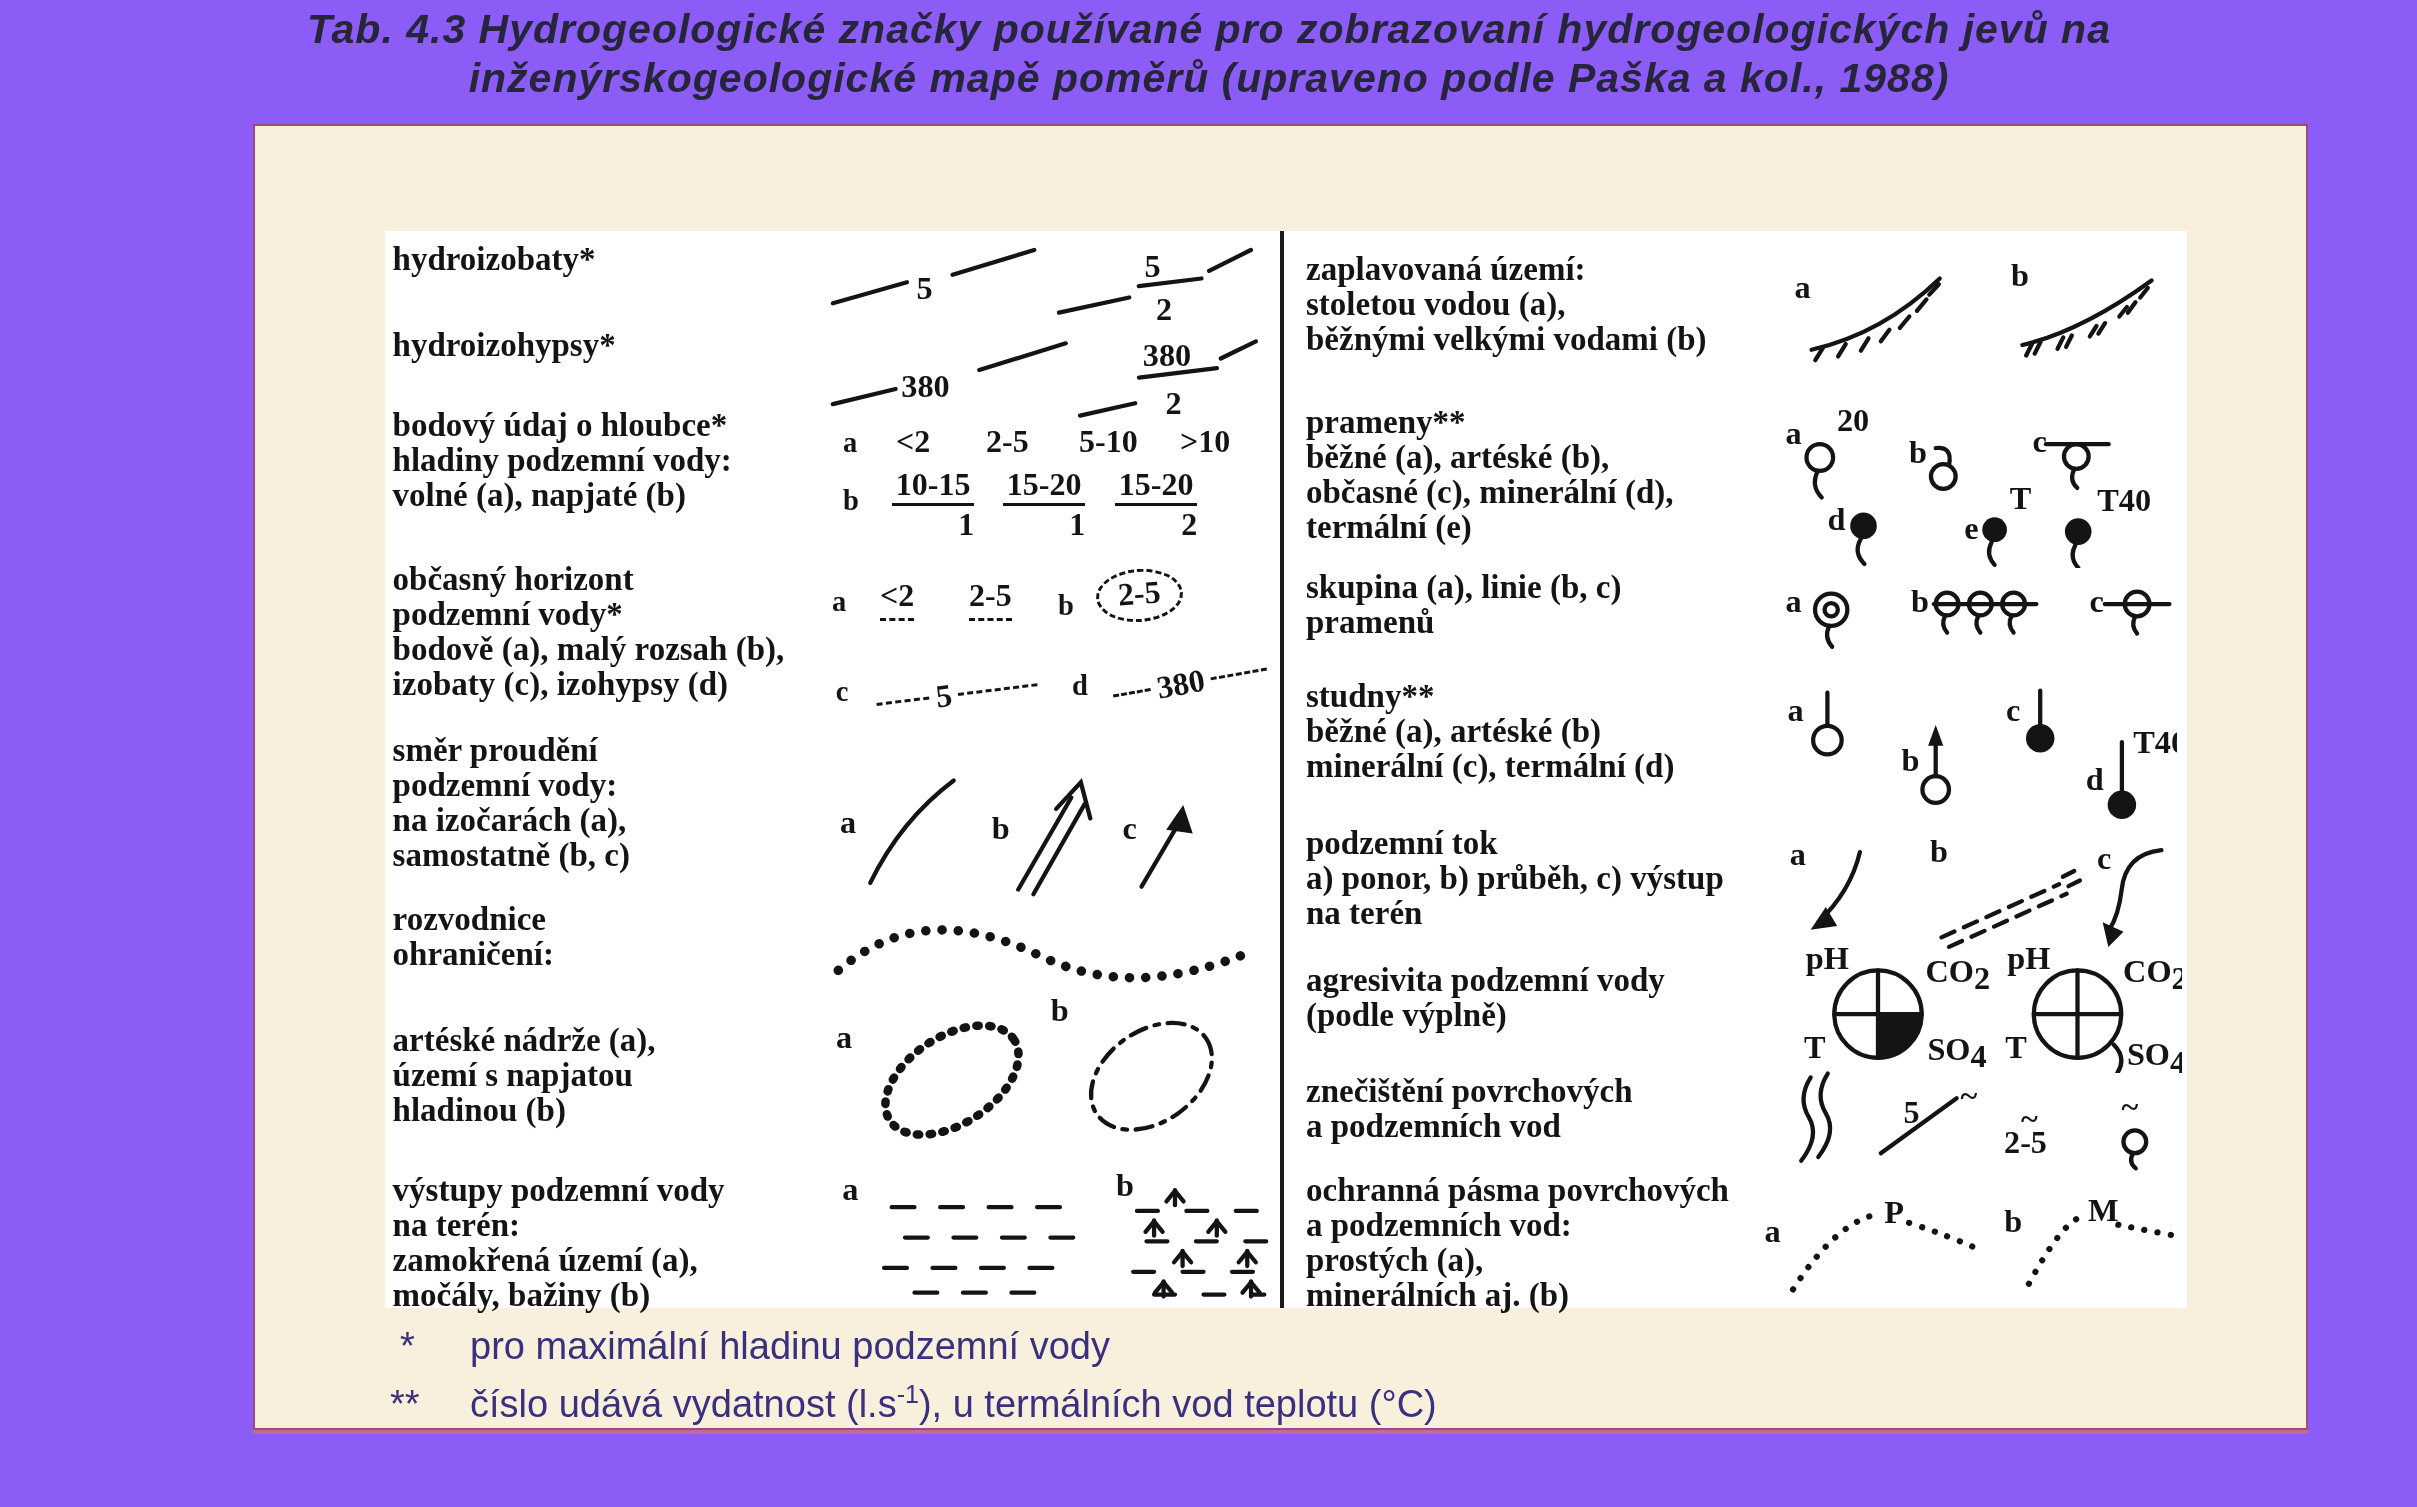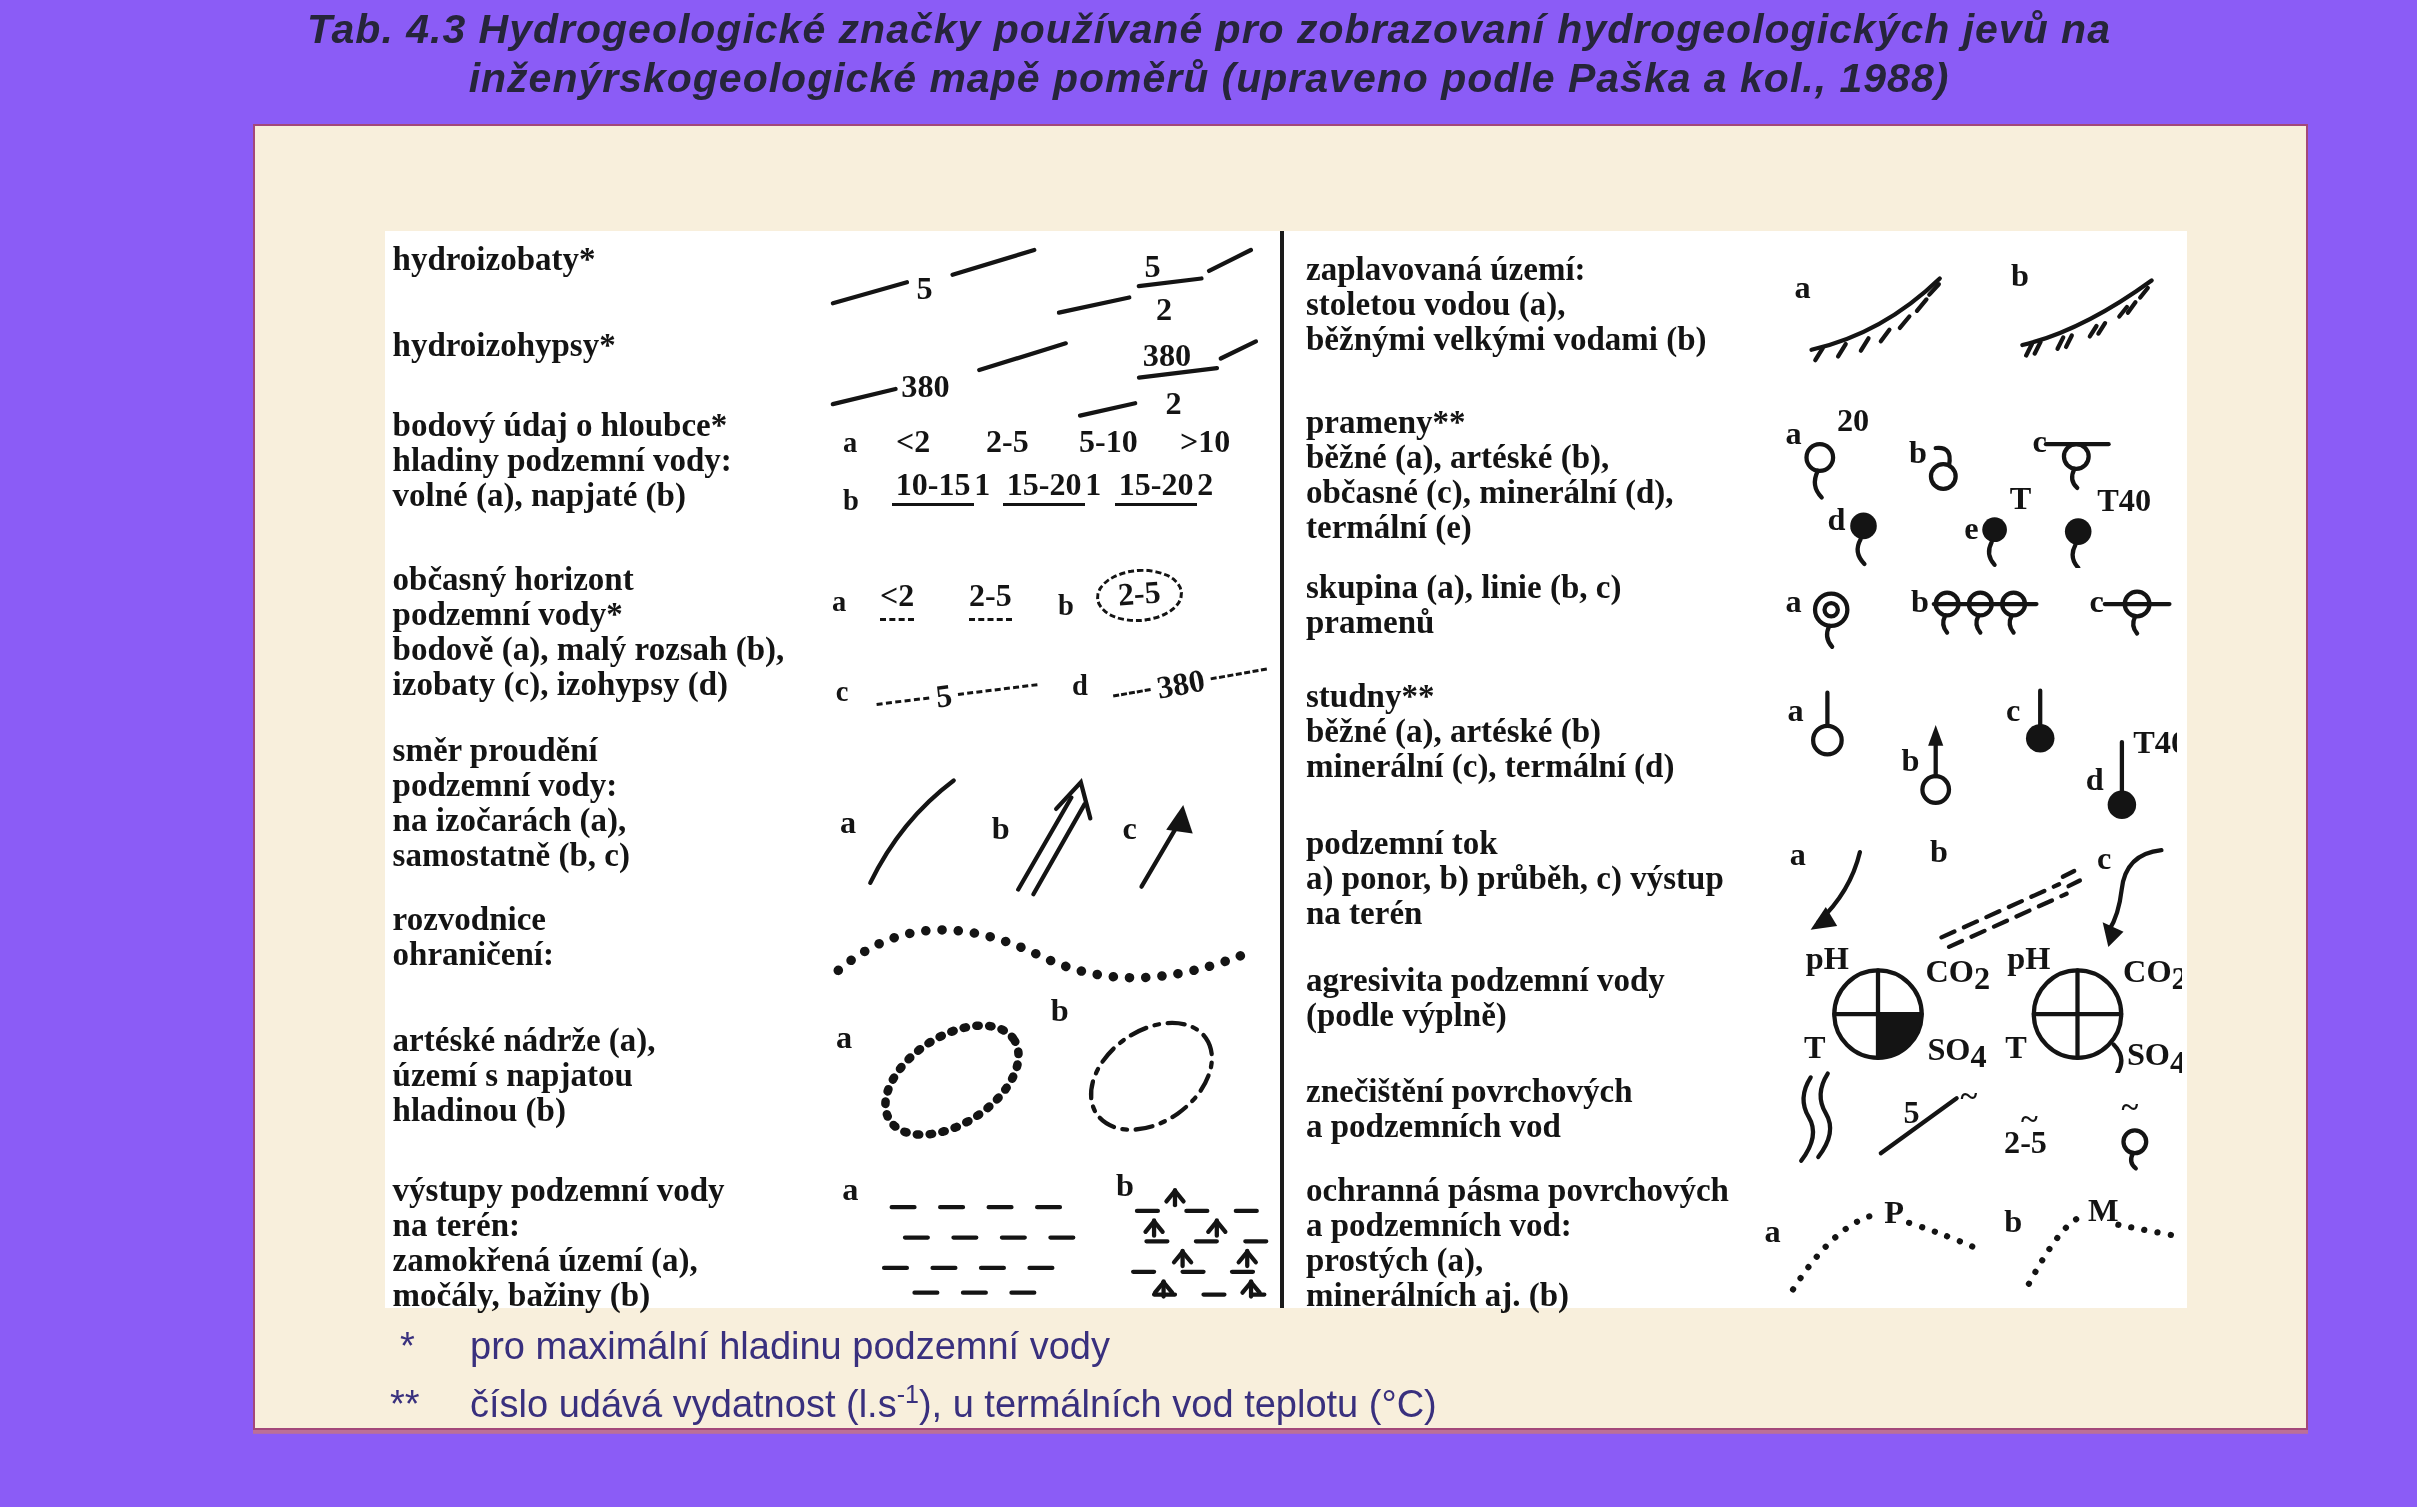--- a/index.html
+++ b/index.html
@@ -21,21 +21,21 @@
   .sy .fc{fill:#141414;stroke:none;}
   .sy .hd{fill:#141414;stroke:none;}
   .sy .dot{stroke-dasharray:0.1 14;stroke-width:6.5;}
   .sl{font-size:28.5px;font-weight:700;}
   .ss{font-size:26px;}
   .sb{font-size:31px;}
   .tld{font-size:44px;}
   .symblk{position:absolute;}
   .symblk span{position:absolute;color:#141414;font:700 32px "Liberation Serif",serif;}
   .symblk .sl{font-size:28.5px;}
-  .frac{display:inline-flex;flex-direction:row;align-items:flex-start;line-height:34px;}
+  .frac{display:inline-flex;flex-direction:column;align-items:flex-end;line-height:34px;}
   .frac .ft{border-bottom:3.8px solid #141414;padding:0 3.8px;}
   .du{border-bottom:3.8px dashed #141414;padding-bottom:4.8px;}
   .ell{border:3.8px dashed #141414;border-radius:50%;padding:2.9px 19px 6.7px;transform:rotate(-4deg);}
   .dgrp{position:absolute;display:inline-flex;align-items:center;gap:6.7px;}
   .dgrp .dash{display:inline-block;height:0;border-top:3.8px dashed #141414;}
   .dgrp b{color:#141414;font:700 32px "Liberation Serif",serif;}
   .fn{position:absolute;font:400 38px "Liberation Sans",sans-serif;color:#39307e;white-space:nowrap;}
   .fnm{display:inline-block;width:70px;}
   .fn sup{font-size:25px;}
 </style>

